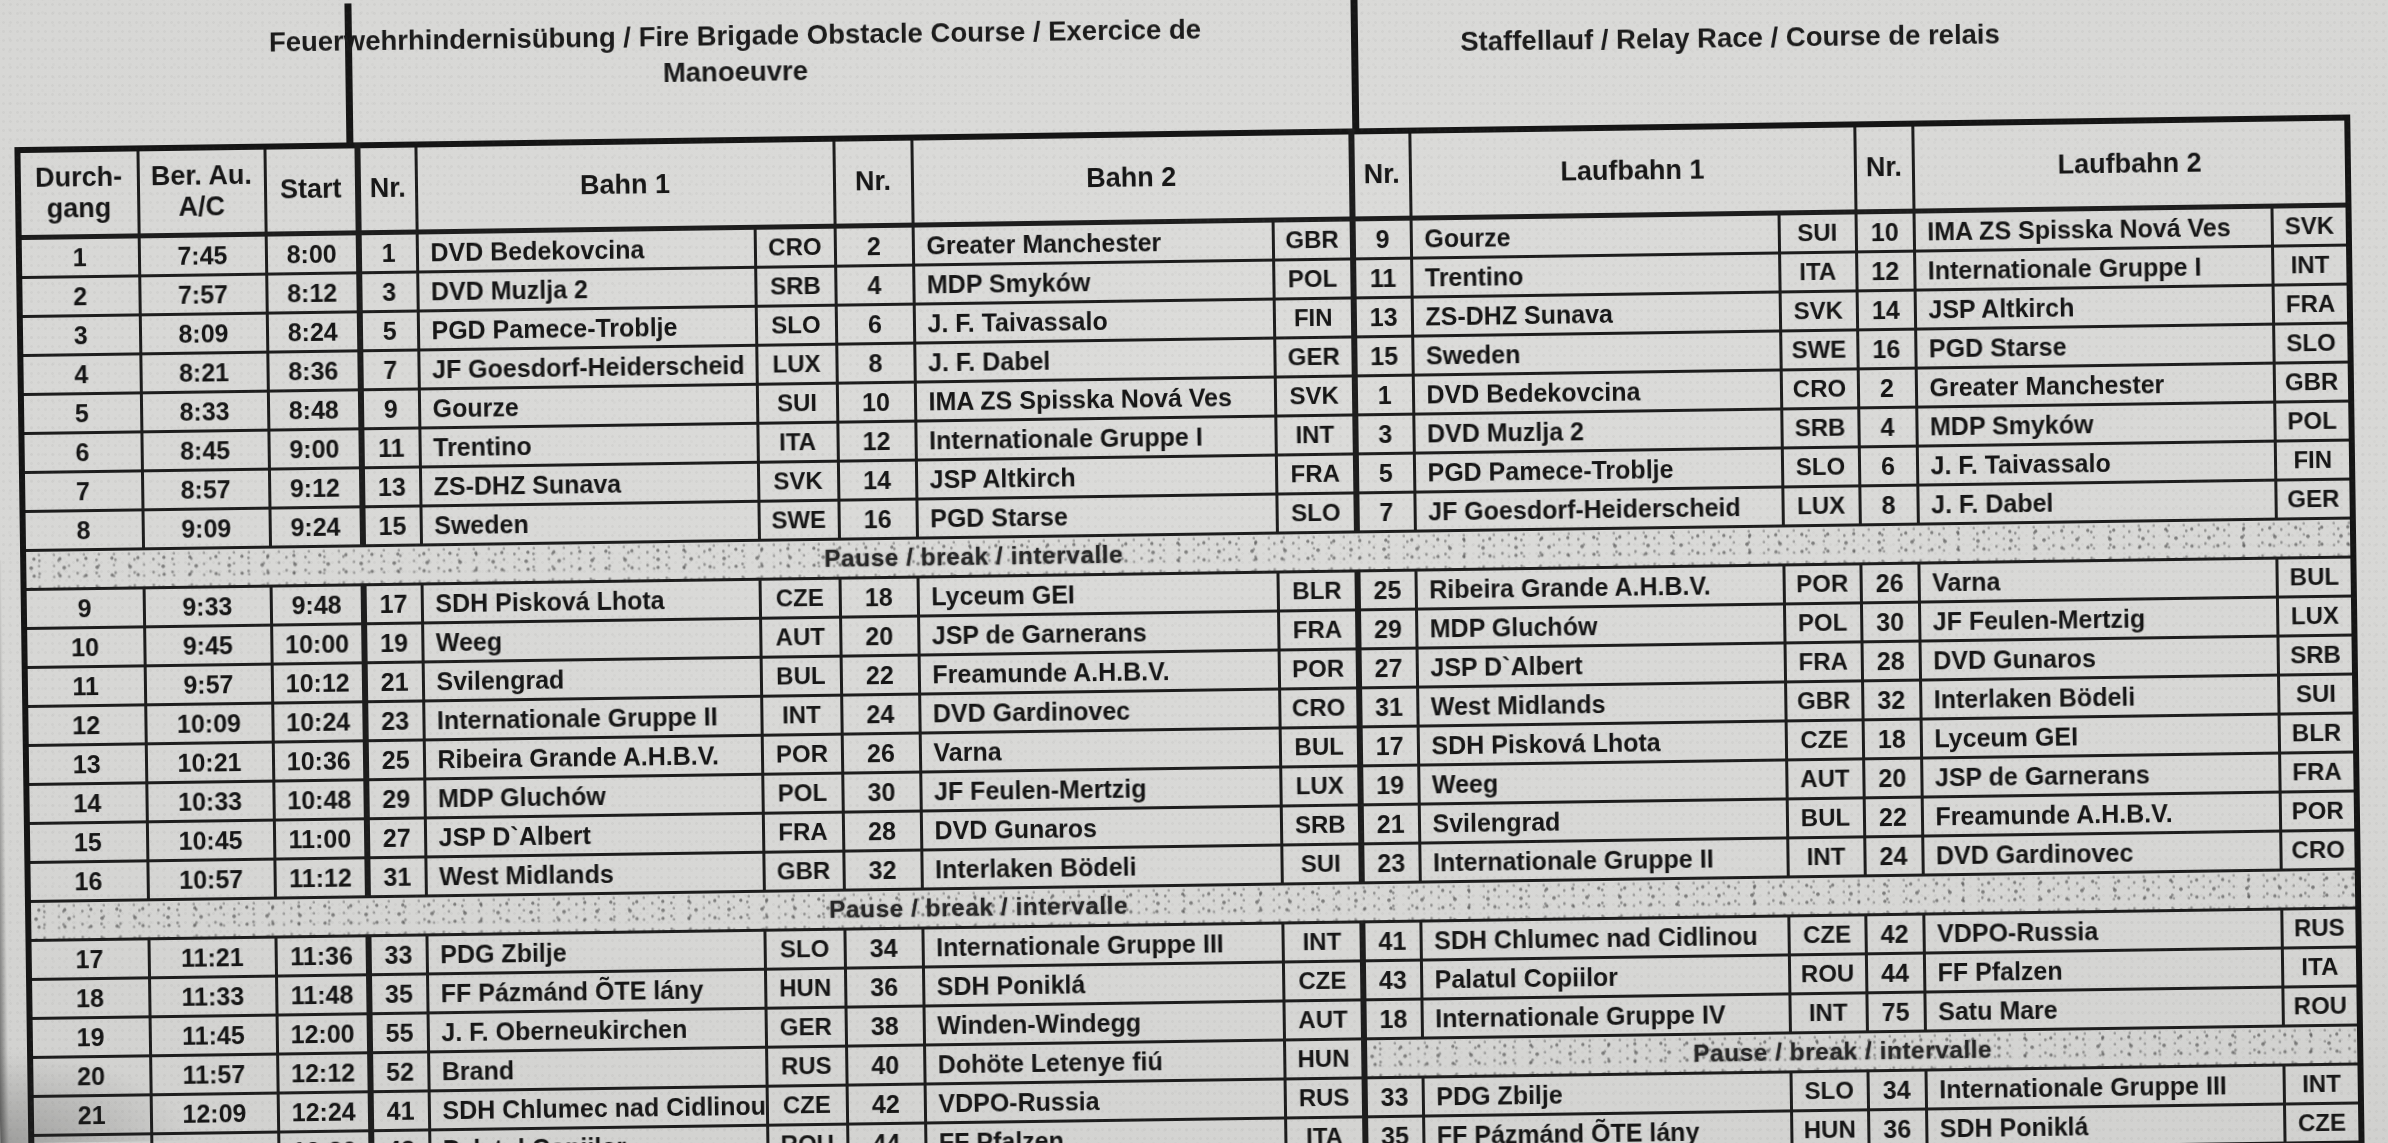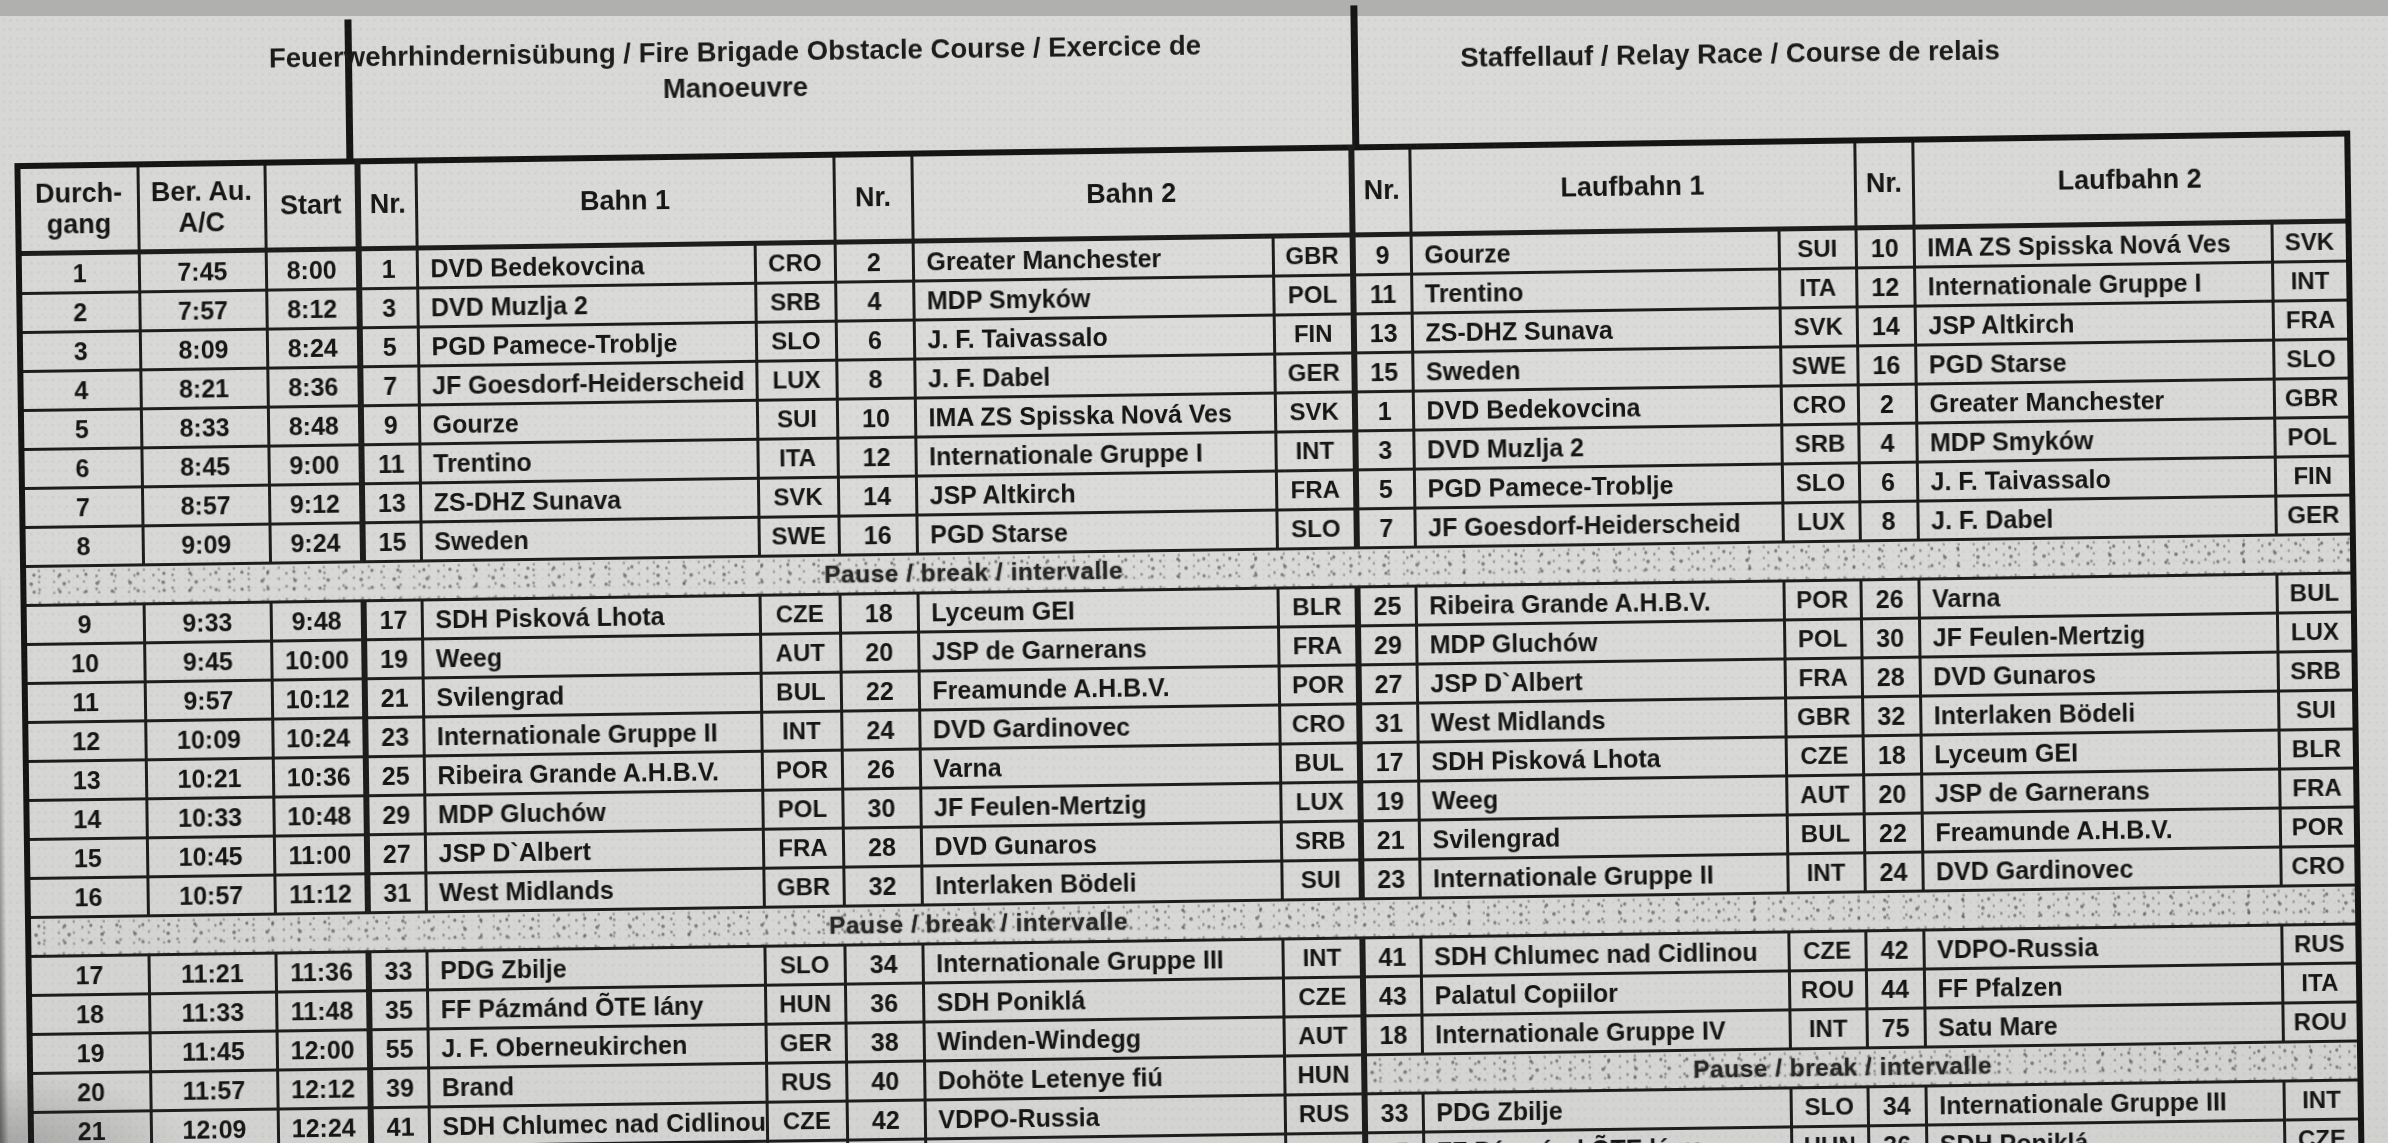--- a/index.html
+++ b/index.html
@@ -6,21 +6,20 @@
   body{
     width:2388px;height:1143px;overflow:hidden;
     background:#b0b0ae;
     font-family:"Liberation Sans",sans-serif;
     font-weight:700;
     -webkit-font-smoothing:antialiased;
   }
   .sheet{
     position:absolute;inset:0;
     background:radial-gradient(130% 120% at 52% 30%, #dcdcda 0%, #d7d7d5 45%, #d0d0ce 72%, #c1c1bf 100%);
-    margin-top:16px;
   }
   .tilt{
     position:absolute;left:0;top:0;width:2388px;height:1143px;
     transform:rotate(-0.8deg);
     transform-origin:30px 1120px;
     filter:blur(0.4px);
   }
   .vstub{position:absolute;top:8px;width:7px;height:142px;background:#161616;}
   .vstub.s1{left:360px;}
   .vstub.s2{left:1366px;}
@@ -440,21 +439,21 @@
             <td class="team">Internationale Gruppe IV</td>
             <td class="code">INT</td>
             <td class="num">75</td>
             <td class="team">Satu Mare</td>
             <td class="code">ROU</td>
           </tr>
           <tr>
             <td class="num">20</td>
             <td class="num">11:57</td>
             <td class="num">12:12</td>
-            <td class="num thickL">39</td>
+            <td class="num thickL">52</td>
             <td class="team">Brand</td>
             <td class="code">RUS</td>
             <td class="num">40</td>
             <td class="team">Dohöte Letenye fiú</td>
             <td class="code">HUN</td>
             <td class="pause pause-relay thickL" colspan="6">Pause / break / intervalle</td>
           </tr>
           <tr>
             <td class="num">21</td>
             <td class="num">12:09</td>

